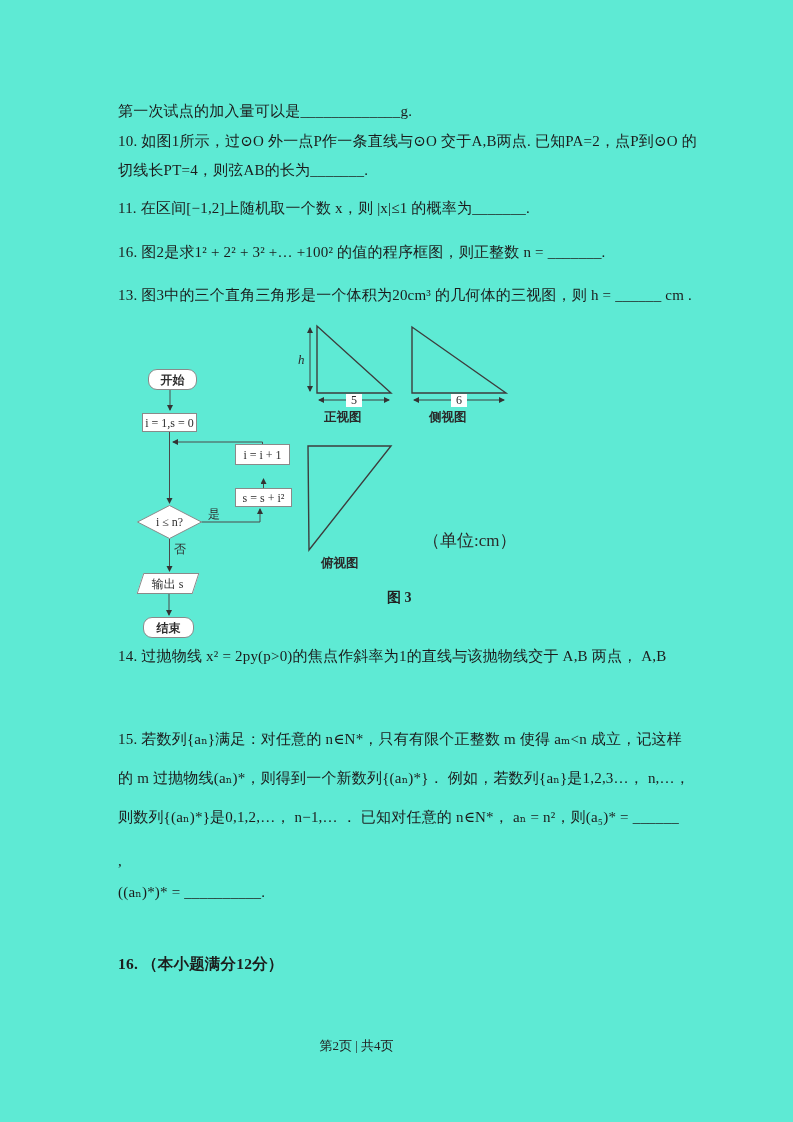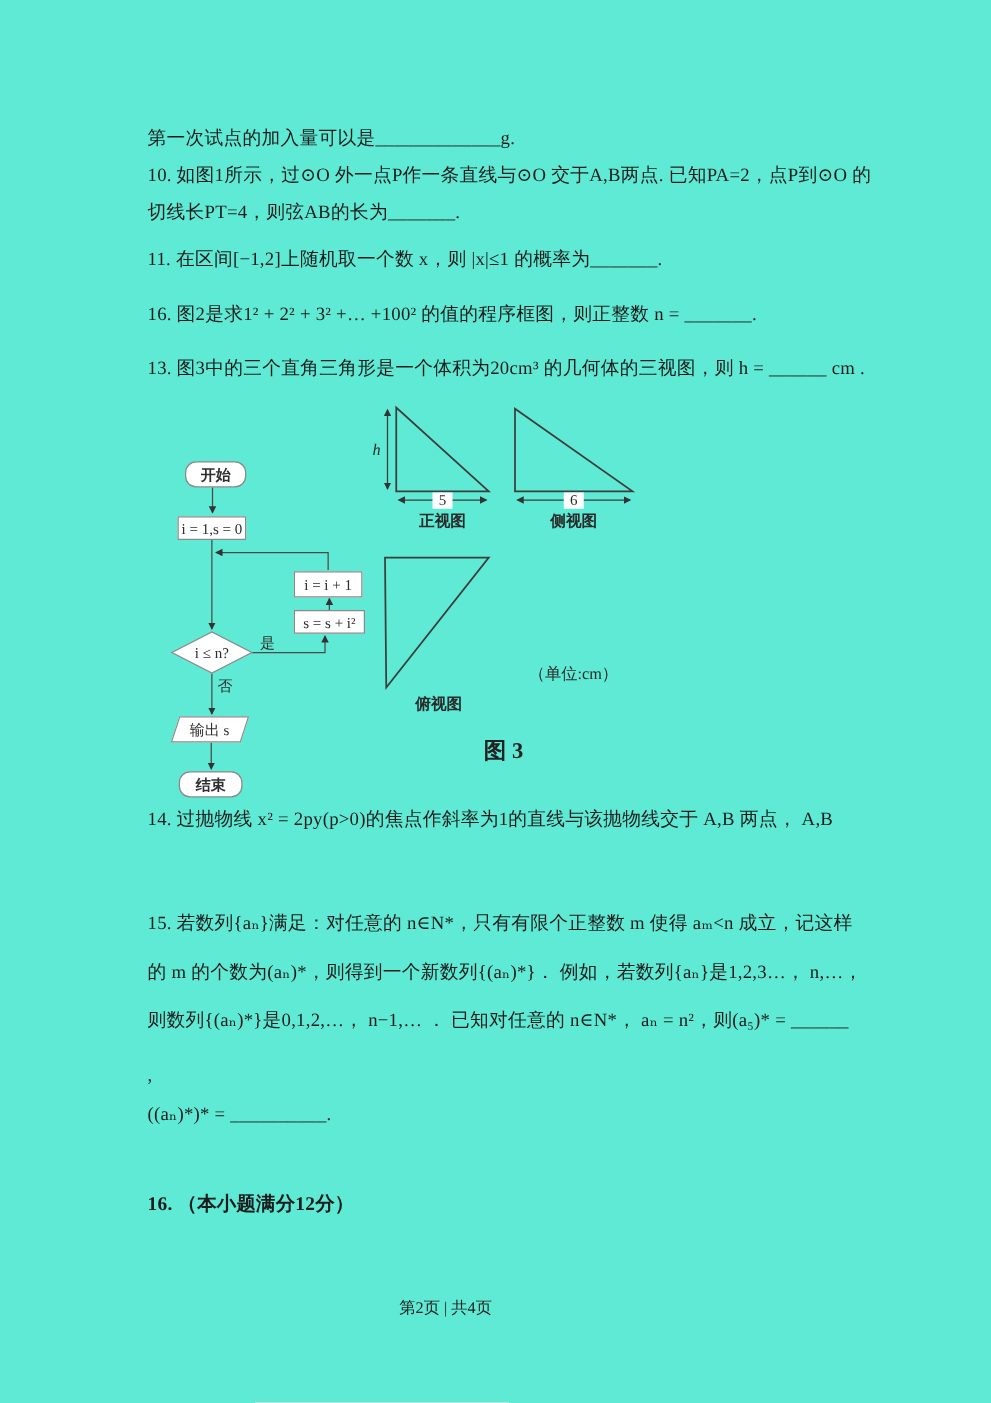--- a/index.html
+++ b/index.html
@@ -31,44 +31,44 @@
   .node.skew span{transform:skewX(18deg);}
   .fc-label{
     position:absolute;font-size:12px;color:#2e2e2e;line-height:1;
   }
   .diamond-label{
     position:absolute;display:flex;align-items:center;justify-content:center;
     font-size:12px;color:#2e2e2e;
   }
   .tri-label{
     position:absolute;font-size:12.5px;font-weight:600;color:#2a2a2a;
-    text-align:center;line-height:1;
+    text-align:left;line-height:1;
   }
   .dim-num{
     position:absolute;font-size:12px;color:#2a2a2a;background:#fff;
     text-align:center;line-height:13px;
   }
   .h-label{position:absolute;font-size:13px;font-style:italic;color:#2a2a2a;line-height:1;}
-  .fig-caption{position:absolute;font-size:18px;font-weight:bold;color:#222;line-height:1;}
-  .unit-note{position:absolute;font-size:13px;color:#2a2a2a;line-height:1;}
+  .fig-caption{position:absolute;font-size:14px;font-weight:bold;color:#222;line-height:1;}
+  .unit-note{position:absolute;font-size:17px;color:#2a2a2a;line-height:1;}
 </style>
 </head>
 <body>
 
 <div class="page">
 
   <div class="line" style="top:101px">第一次试点的加入量可以是_____________g.</div>
   <div class="line" style="top:131px">10. 如图1所示，过⊙O 外一点P作一条直线与⊙O 交于A,B两点. 已知PA=2，点P到⊙O 的</div>
   <div class="line" style="top:160px">切线长PT=4，则弦AB的长为_______.</div>
   <div class="line" style="top:198px">11. 在区间[−1,2]上随机取一个数 x，则 |x|≤1 的概率为_______.</div>
   <div class="line" style="top:242px">16. 图2是求1² + 2² + 3² +… +100² 的值的程序框图，则正整数 n = _______.</div>
   <div class="line" style="top:285px">13. 图3中的三个直角三角形是一个体积为20cm³ 的几何体的三视图，则 h = ______ cm .</div>
   <div class="line" style="top:646px">14. 过抛物线 x² = 2py(p&gt;0)的焦点作斜率为1的直线与该抛物线交于 A,B 两点， A,B</div>
   <div class="line" style="top:729px">15. 若数列{aₙ}满足：对任意的 n∈N*，只有有限个正整数 m 使得 aₘ&lt;n 成立，记这样</div>
-  <div class="line" style="top:768px">的 m 的个数为(aₙ)*，则得到一个新数列{(aₙ)*}． 例如，若数列{aₙ}是1,2,3…， n,…，</div>
+  <div class="line" style="top:768px">的 m 过抛物线(aₙ)*，则得到一个新数列{(aₙ)*}． 例如，若数列{aₙ}是1,2,3…， n,…，</div>
   <div class="line" style="top:807px">则数列{(aₙ)*}是0,1,2,…， n−1,… ． 已知对任意的 n∈N*， aₙ = n²，则(a₅)* = ______</div>
   <div class="line" style="top:851px">,</div>
   <div class="line" style="top:882px">((aₙ)*)* = __________.</div>
   <div class="line bold" style="top:953px">16. （本小题满分12分）</div>
 
   <div class="figure">
 
     <svg width="480" height="340" viewBox="0 0 480 340">
       <defs>
         <marker id="ah" markerWidth="7" markerHeight="7" refX="5" refY="3" orient="auto-start-reverse">
@@ -96,21 +96,21 @@
 
       <g stroke="#3d3d3d" stroke-width="1" fill="none">
         <path d="M210,13 V76" marker-start="url(#ah)" marker-end="url(#ah)"></path>
         <path d="M219,85 H289" marker-start="url(#ah)" marker-end="url(#ah)"></path>
         <path d="M314,85 H404" marker-start="url(#ah)" marker-end="url(#ah)"></path>
       </g>
     </svg>
 
     <div class="node round" style="left:48px;top:54px;width:49px;height:21px">开始</div>
     <div class="node" style="left:42px;top:98px;width:55px;height:19px">i = 1,s = 0</div>
-    <div class="node" style="left:135px;top:142px;width:55px;height:21px">i = i + 1</div>
+    <div class="node" style="left:135px;top:129px;width:55px;height:21px">i = i + 1</div>
     <div class="node" style="left:135px;top:173px;width:57px;height:19px">s = s + i²</div>
     <div class="diamond-label" style="left:40px;top:197px;width:59px;height:20px">i ≤ n?</div>
     <div class="fc-label" style="left:108px;top:193px">是</div>
     <div class="fc-label" style="left:74px;top:228px">否</div>
     <div class="node skew" style="left:40px;top:258px;width:56px;height:21px">
         <span>输出 s</span>
       </div>
     <div class="node round" style="left:43px;top:302px;width:51px;height:21px">结束</div>
 
     <div class="h-label" style="left:198px;top:38px">h</div>

